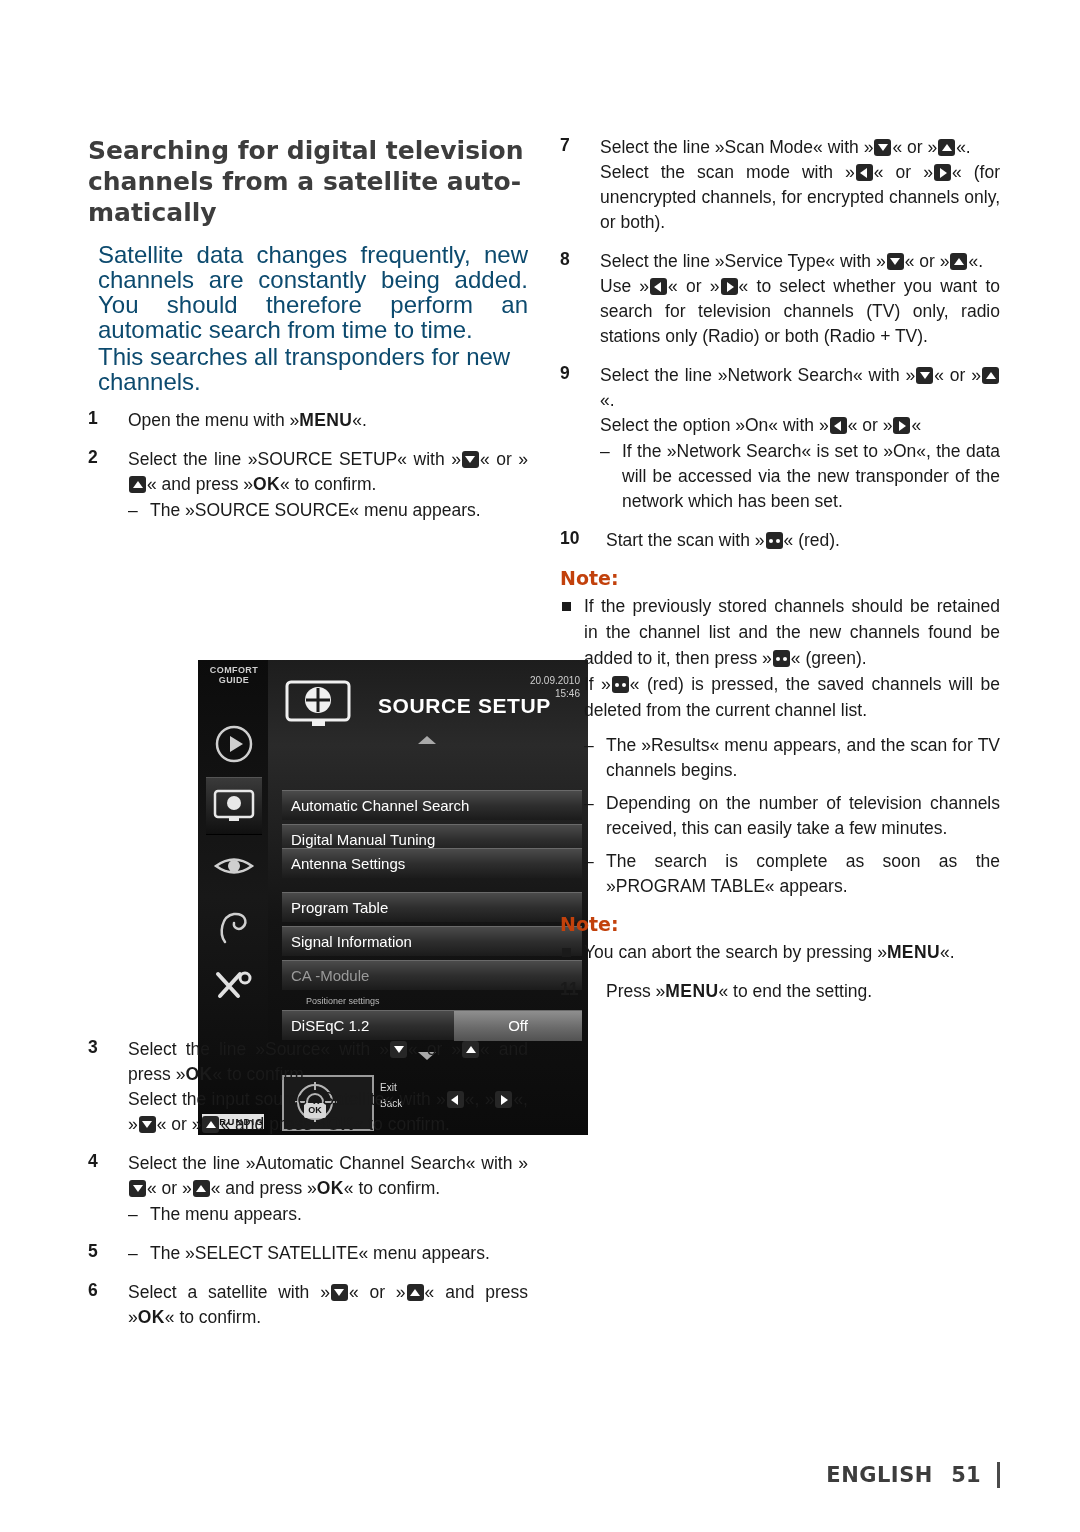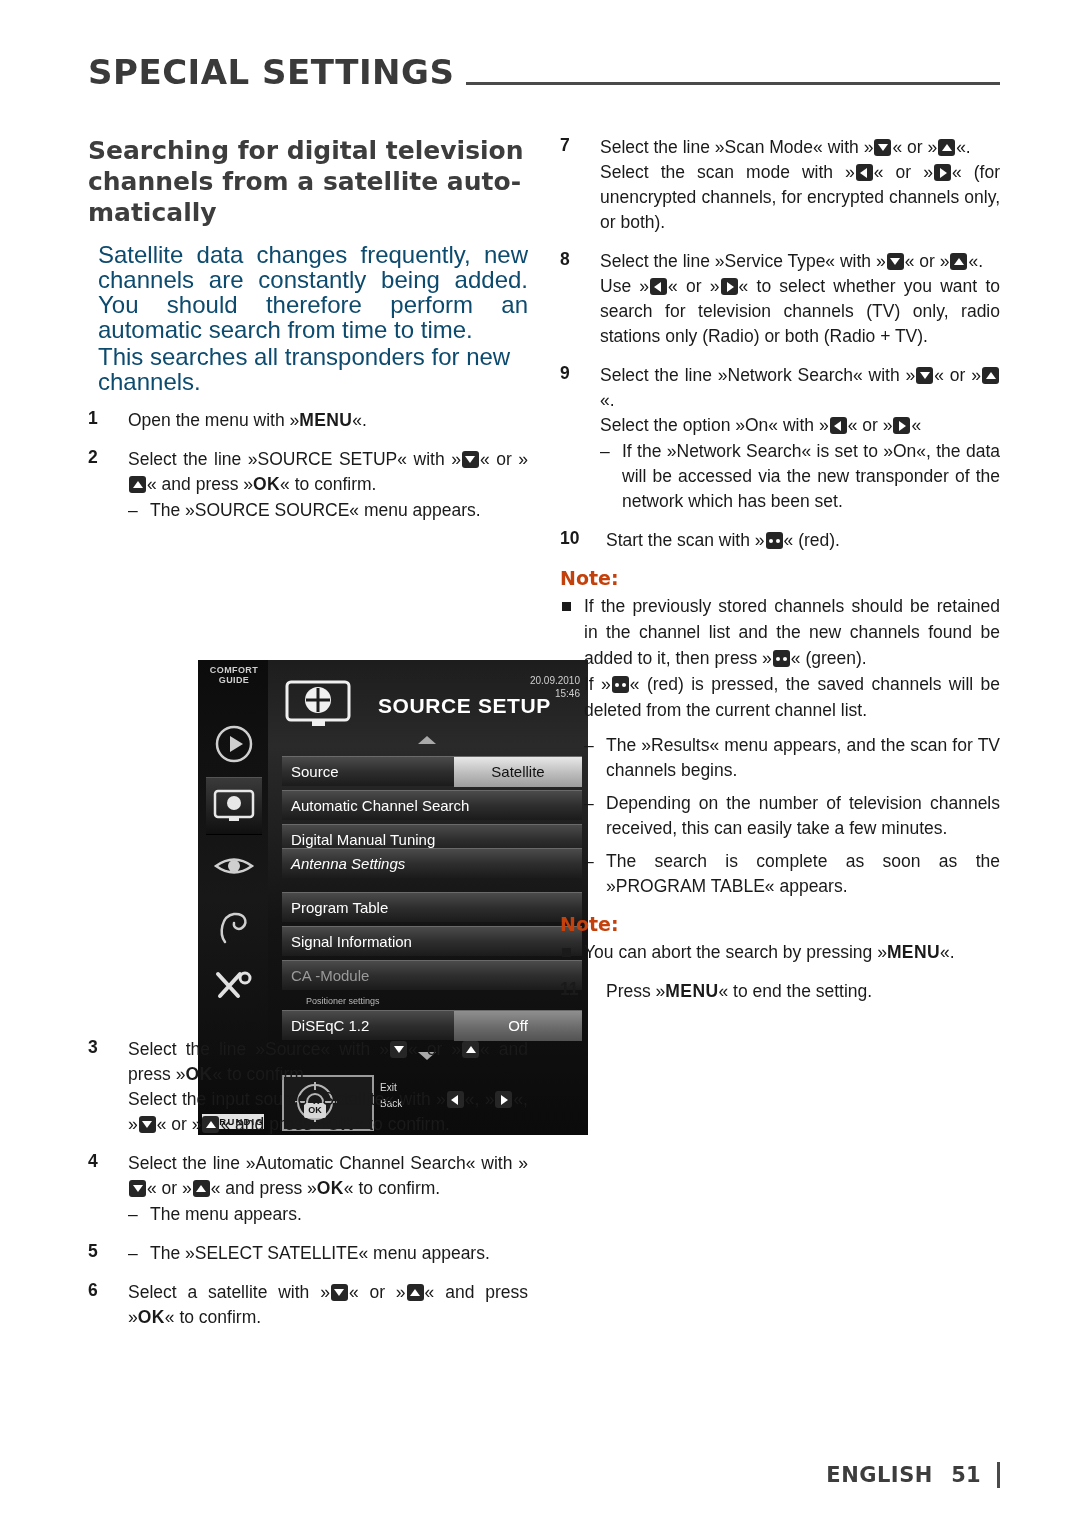--- a/index.html
+++ b/index.html
@@ -199,24 +199,20 @@
   .footer .bar {
     display:inline-block; vertical-align:middle; margin-left:12px;
     width:3px; height:26px; background:#4a4a4a;
   }
 </style>
 </head>
 <body>
 
 <div class="page">
 
-  <div class="header">
-    <span class="header-title">SPECIAL SETTINGS</span>
-    <div class="header-rule"></div>
-  </div>
 
   <div class="col-left">
 
     <div class="sec-title">Searching for digital television channels from a satellite auto­matically</div>
 
     <p class="body">Satellite data changes frequently, new chan­nels are constantly being added. You should therefore perform an automatic search from time to time.</p>
     <p class="body nojust" style="margin-top:2px;">This searches all transponders for new channels.</p>
 
     <div class="step">
       <span class="num">1</span>
@@ -278,31 +274,27 @@
           </svg>
         </div>
         <div class="tv-title">SOURCE SETUP</div>
         <div class="tv-clock">
           <div>20.09.2010</div>
           <div>15:46</div>
         </div>
 
         <div class="chev up" style="top:76px;"></div>
 
-        <div class="tv-row" style="top:96px;">
-          <span>Source</span>
-          <span class="tv-val">Satellite</span>
-        </div>
         <div class="tv-row plain" style="top:130px;">
           <span>Automatic Channel Search</span>
         </div>
         <div class="tv-row plain" style="top:164px;">
           <span>Digital Manual Tuning</span>
         </div>
-        <div class="tv-row plain" style="top:188px;font-style:italic;">
+        <div class="tv-row plain" style="top:188px;">
           <span>Antenna Settings</span>
         </div>
         <div class="tv-row plain" style="top:232px;">
           <span>Program Table</span>
         </div>
         <div class="tv-row plain" style="top:266px;">
           <span>Signal Information</span>
         </div>
         <div class="tv-row plain dim" style="top:300px;">
           <span>CA -Module</span>

